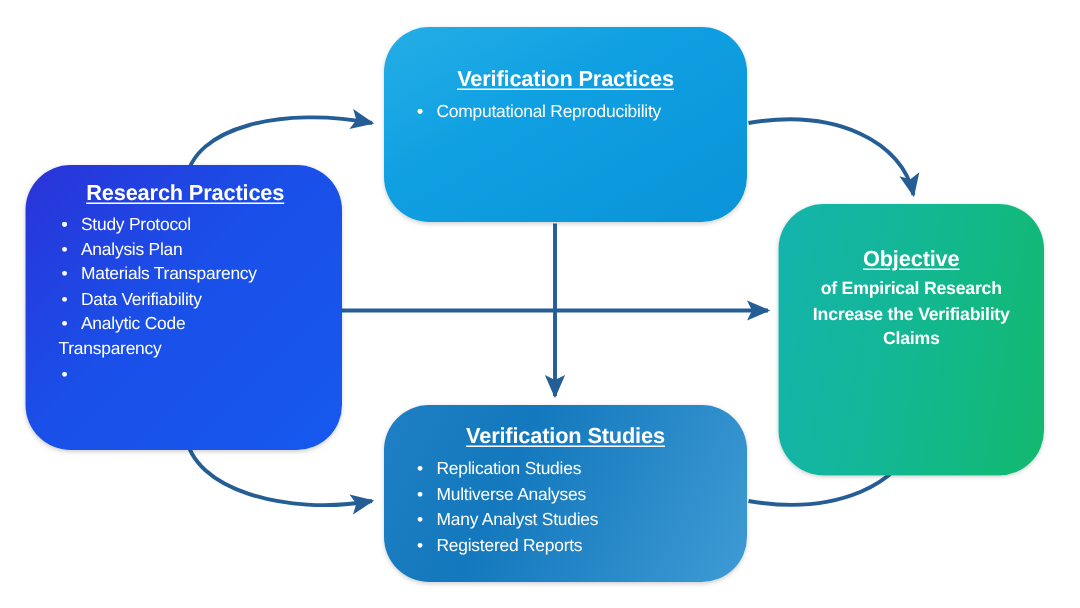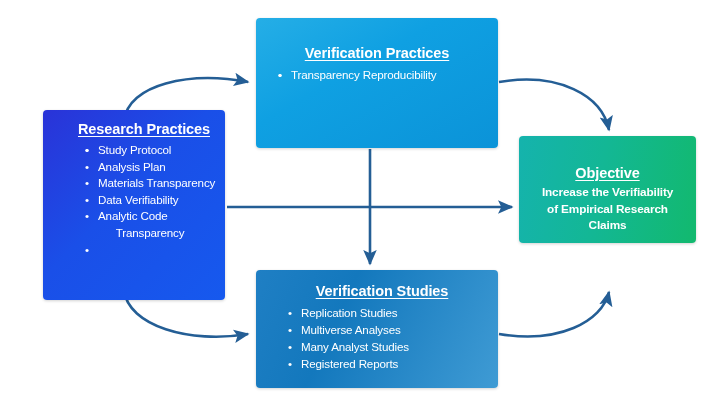--- a/index.html
+++ b/index.html
@@ -22,21 +22,21 @@
   #arrow-layer {
     position: absolute;
     left: 0;
     top: 0;
     width: 720px;
     height: 405px;
   }
   .node {
     position: absolute;
     box-sizing: border-box;
-    border-radius: 4px;
+    border-radius: 30px;
     color: #ffffff;
     z-index: 2;
     box-shadow: 0 1px 3px rgba(0,0,0,0.18);
   }
   .node-title {
     text-align: center;
     font-weight: bold;
     text-decoration: underline;
     text-underline-offset: 2px;
     letter-spacing: -0.1px;
@@ -52,31 +52,30 @@
     letter-spacing: -0.15px;
   }
   .bullets li .bullet-dot {
     position: absolute;
     left: 2px;
     top: 0;
   }
   .bullets li .sub-line {
     display: block;
     margin-left: -15px;
-    text-align: center;
   }
 
   
   #node-research {
-    left: 43px;
+    left: 17px;
     top: 110px;
-    width: 182px;
+    width: 211px;
     height: 190px;
     background: linear-gradient(135deg, #2a33d8 0%, #1a4fe8 45%, #1659ee 100%);
-    padding: 10px 8px 0 28px;
+    padding: 10px 8px 0 10px;
   }
   #node-research .node-title {
     font-size: 14.5px;
     line-height: 18px;
     margin-bottom: 4px;
   }
   #node-research .bullets {
     font-size: 11.6px;
     line-height: 16.6px;
     padding-left: 12px;
@@ -102,39 +101,39 @@
     padding-left: 10px;
   }
 
   
   #node-vstudies {
     left: 256px;
     top: 270px;
     width: 242px;
     height: 118px;
     background: linear-gradient(115deg, #1f7fc4 0%, #1378bd 35%, #3f9bd4 100%);
-    padding: 12px 10px 0 20px;
+    padding: 12px 10px 0 10px;
   }
   #node-vstudies .node-title {
     font-size: 14.5px;
     line-height: 18px;
     margin-bottom: 4px;
   }
   #node-vstudies .bullets {
     font-size: 11.6px;
     line-height: 17px;
     padding-left: 10px;
   }
 
   
   #node-objective {
     left: 519px;
     top: 136px;
     width: 177px;
-    height: 107px;
+    height: 181px;
     background: linear-gradient(100deg, #15b3ad 0%, #13b795 45%, #12b96e 100%);
     padding: 28px 10px 0 10px;
   }
   #node-objective .node-title {
     font-size: 14.5px;
     line-height: 18px;
     margin-bottom: 2px;
   }
   #node-objective .objective-body {
     text-align: center;
@@ -206,21 +205,21 @@
   </div>
 
   <div class="node" id="node-vpractices">
     <div class="node-title">Verification Practices</div>
     <ul class="bullets">
       <li>
         <span class="bullet-dot">•</span>
       </li>
       <li>
         <span class="bullet-dot">•</span>
-        <span>Transparency Reproducibility</span>
+        <span>Computational Reproducibility</span>
       </li>
     </ul>
   </div>
 
   <div class="node" id="node-vstudies">
     <div class="node-title">Verification Studies</div>
     <ul class="bullets">
       <li>
         <span class="bullet-dot">•</span>
         <span>Replication Studies</span>
@@ -236,19 +235,19 @@
       <li>
         <span class="bullet-dot">•</span>
         <span>Registered Reports</span>
       </li>
     </ul>
   </div>
 
   <div class="node" id="node-objective">
     <div class="node-title">Objective</div>
     <div class="objective-body">
+      <span>of Empirical Research</span>
       <span>Increase the Verifiability</span>
-      <span>of Empirical Research</span>
       <span>Claims</span>
     </div>
   </div>
 
 </div>
 
 </body></html>

